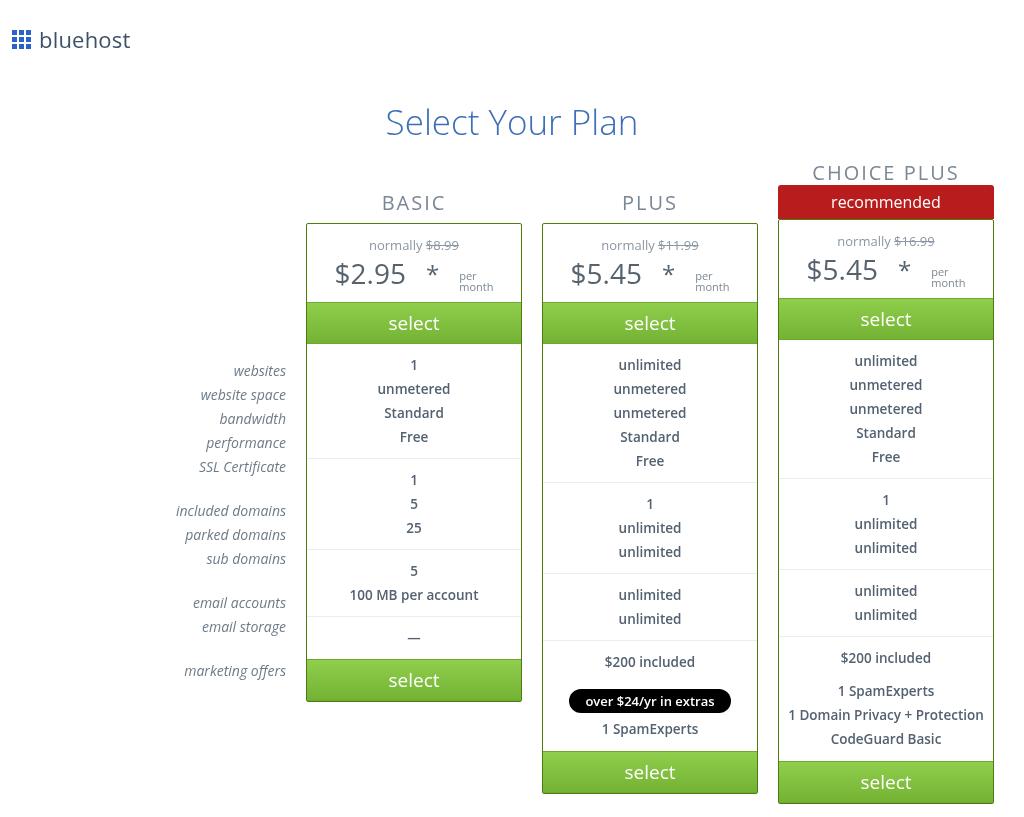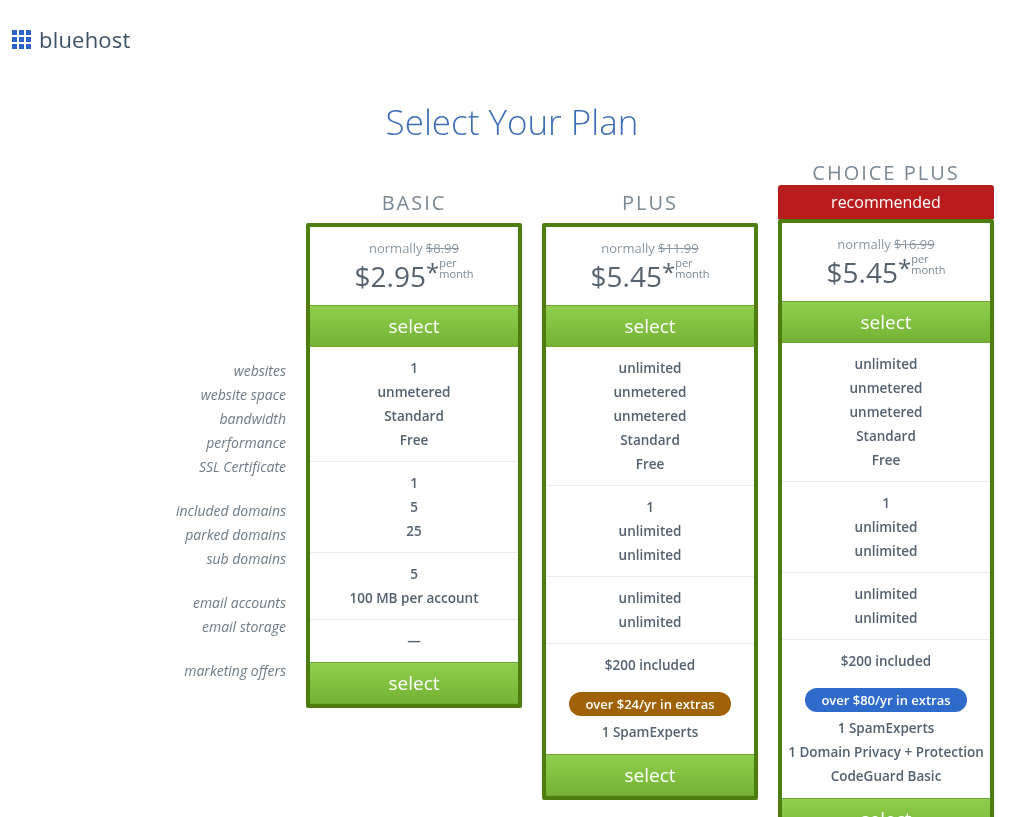--- a/index.html
+++ b/index.html
@@ -67,37 +67,37 @@
   .plan-col.choice .plan-name { margin-bottom: 0; }
   .rec-badge {
     background: #b91c1c;
     color: #fff;
     text-align: center;
     font-size: 16px;
     padding: 6px 0;
     border-radius: 3px 3px 0 0;
   }
   .card {
-    border: 4px solid #4d7c0f;
+    border: 1px solid #4d7c0f;
     border-radius: 2px;
   }
   .price-block {
     text-align: center;
     padding: 12px 6px 10px 6px;
   }
   .normally {
     font-size: 13px;
     color: #8b97a3;
   }
   .normally .strike { text-decoration: line-through; }
   .price-row {
     display: flex;
-    align-items: flex-start;
+    align-items: flex-end;
     justify-content: center;
-    gap: 0;
+    gap: 20px;
     color: #56636f;
   }
   .price-row .amt { font-size: 28px; font-weight: 400; }
   .price-row .star { font-size: 24px; position: relative; top:-2px;}
   .price-row .per { font-size: 11px; line-height: 11px; text-align: left; color:#7b8893;}
   .select-btn {
     background: #7cbb3a;
     background: linear-gradient(#8fcf4d,#74b233);
     color: #fff;
     text-align: center;
@@ -121,21 +121,21 @@
   .feat-list .val { line-height: 24px; }
   .extras-pill {
     display: inline-block;
     border-radius: 14px;
     padding: 3px 16px;
     font-size: 13px;
     color: #fff;
     font-weight: 600;
     margin: 6px 0 4px 0;
   }
-  .extras-pill.grey { background: #a16207; }
+  .extras-pill.grey { background: #000000; }
   .extras-pill.blue { background: #2e6bca; }
   .extras-block {
     text-align: center;
     font-size: 13.5px;
     color: #536170;
     font-weight: 600;
     padding-bottom: 10px;
   }
   .extras-block .line { line-height: 24px; }
   .plan-col.choice { margin-top: -30px; }
@@ -282,18 +282,18 @@
               <div class="val">unlimited</div>
             </div>
             <div class="grp">
               <div class="val">unlimited</div>
               <div class="val">unlimited</div>
             </div>
             <div class="grp">
               <div class="val">$200 included</div>
             </div>
           </div>
-          <div class="extras-block"><div class="extras-pill blue">over $80/yr in extras</div><div class="line">1 SpamExperts</div><div class="line">1 Domain Privacy + Protection</div><div class="line">CodeGuard Basic</div></div>
+          <div class="extras-block"><div class="line">1 SpamExperts</div><div class="line">1 Domain Privacy + Protection</div><div class="line">CodeGuard Basic</div></div>
           <div class="select-btn">select</div>
         </div>
       </div>
     </div>
 </div>
 
 </body></html>

